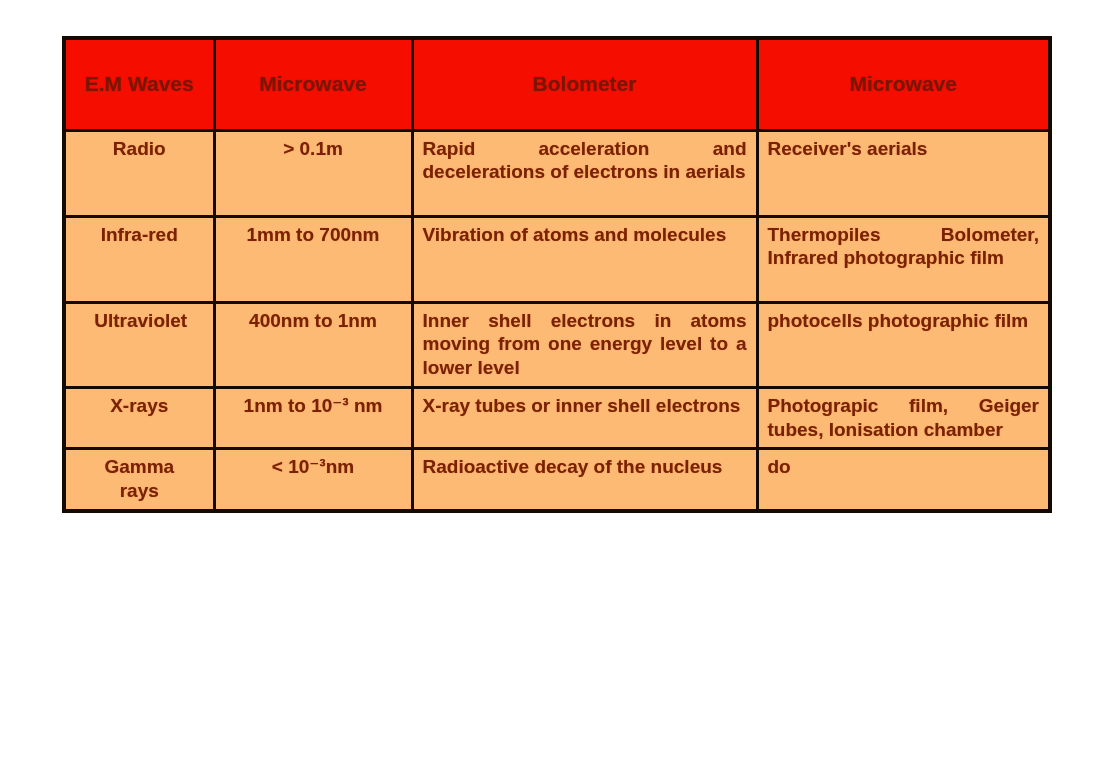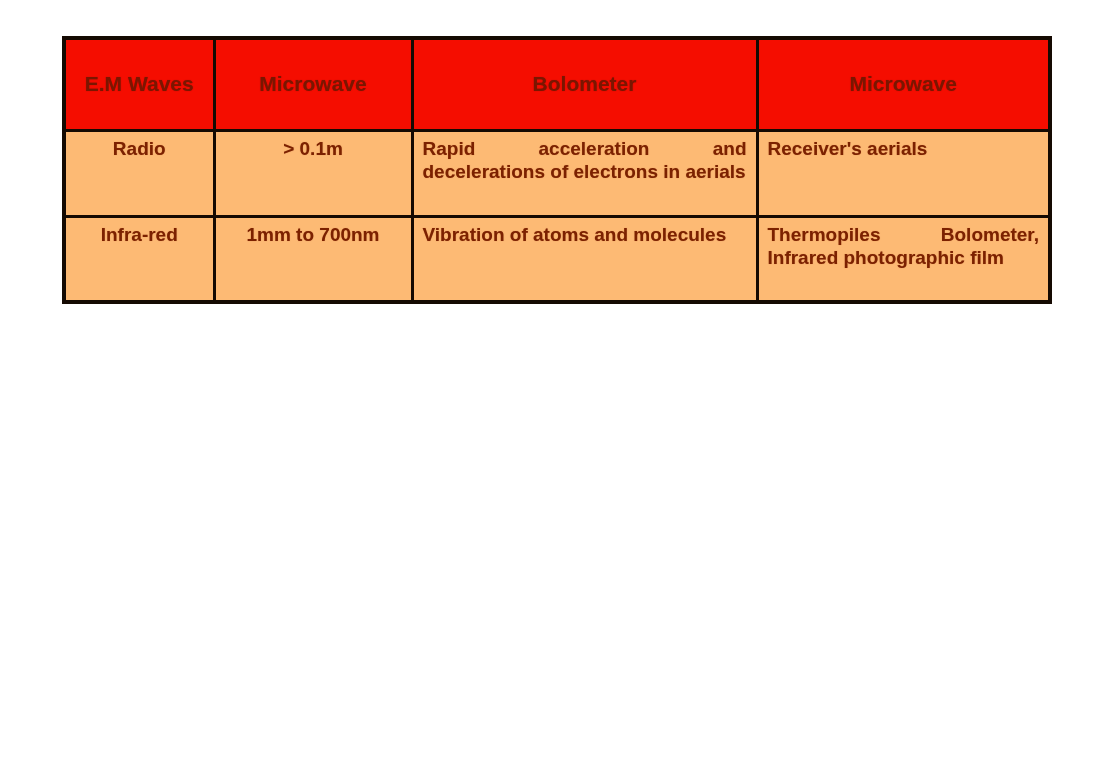--- a/index.html
+++ b/index.html
@@ -81,15 +81,33 @@
         <td class="wavelength">&gt; 0.1m</td>
         <td class="production">Rapid acceleration and decelerations of electrons in aerials</td>
         <td class="detection">Receiver's aerials</td>
       </tr>
       <tr class="r-infrared">
         <td class="wave"><span>Infra-red</span></td>
         <td class="wavelength">1mm to 700nm</td>
         <td class="production">Vibration of atoms and molecules</td>
         <td class="detection">Thermopiles Bolometer, Infrared photographic film</td>
       </tr>
+      <tr class="r-ultraviolet">
+        <td class="wave"><span>Ultraviolet</span></td>
+        <td class="wavelength">400nm to 1nm</td>
+        <td class="production">Inner shell electrons in atoms moving from one energy level to a lower level</td>
+        <td class="detection">photocells photographic film</td>
+      </tr>
+      <tr class="r-xrays">
+        <td class="wave"><span>X-rays</span></td>
+        <td class="wavelength">1nm to 10⁻³ nm</td>
+        <td class="production">X-ray tubes or inner shell electrons</td>
+        <td class="detection">Photograpic film, Geiger tubes, Ionisation chamber</td>
+      </tr>
+      <tr class="r-gamma">
+        <td class="wave"><span>Gamma rays</span></td>
+        <td class="wavelength">&lt; 10⁻³nm</td>
+        <td class="production">Radioactive decay of the nucleus</td>
+        <td class="detection">do</td>
+      </tr>
     </tbody>
   </table>
 </div>
 
 </body></html>

